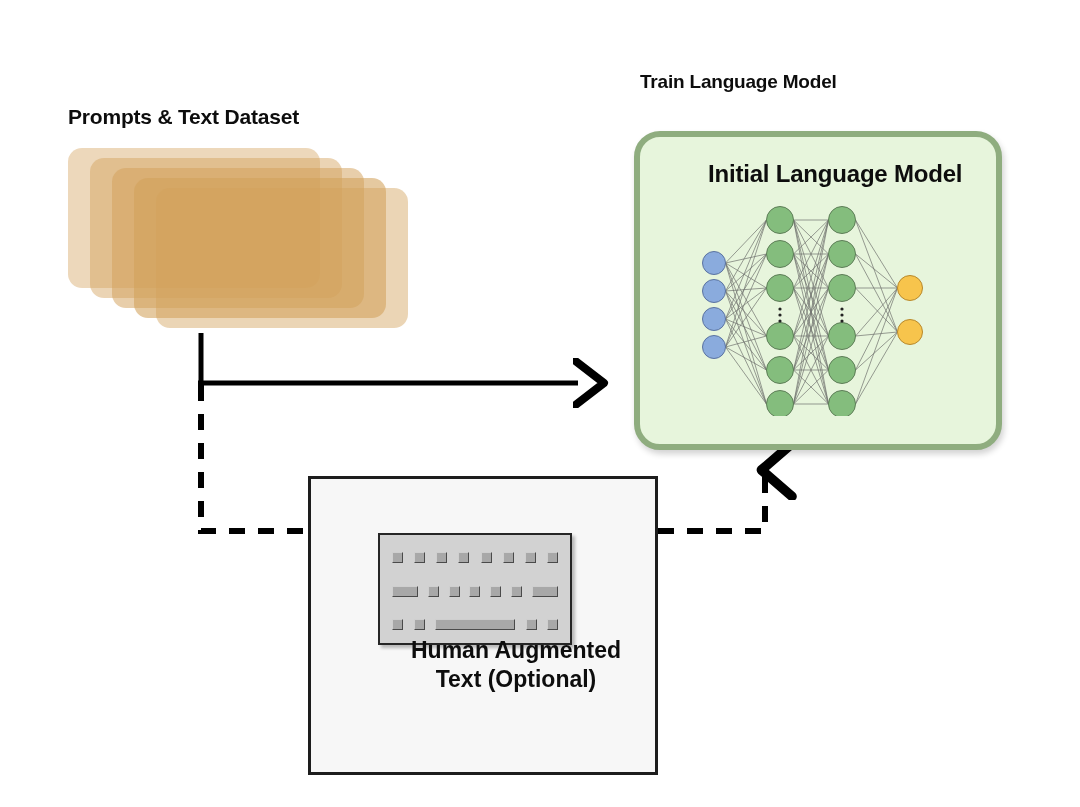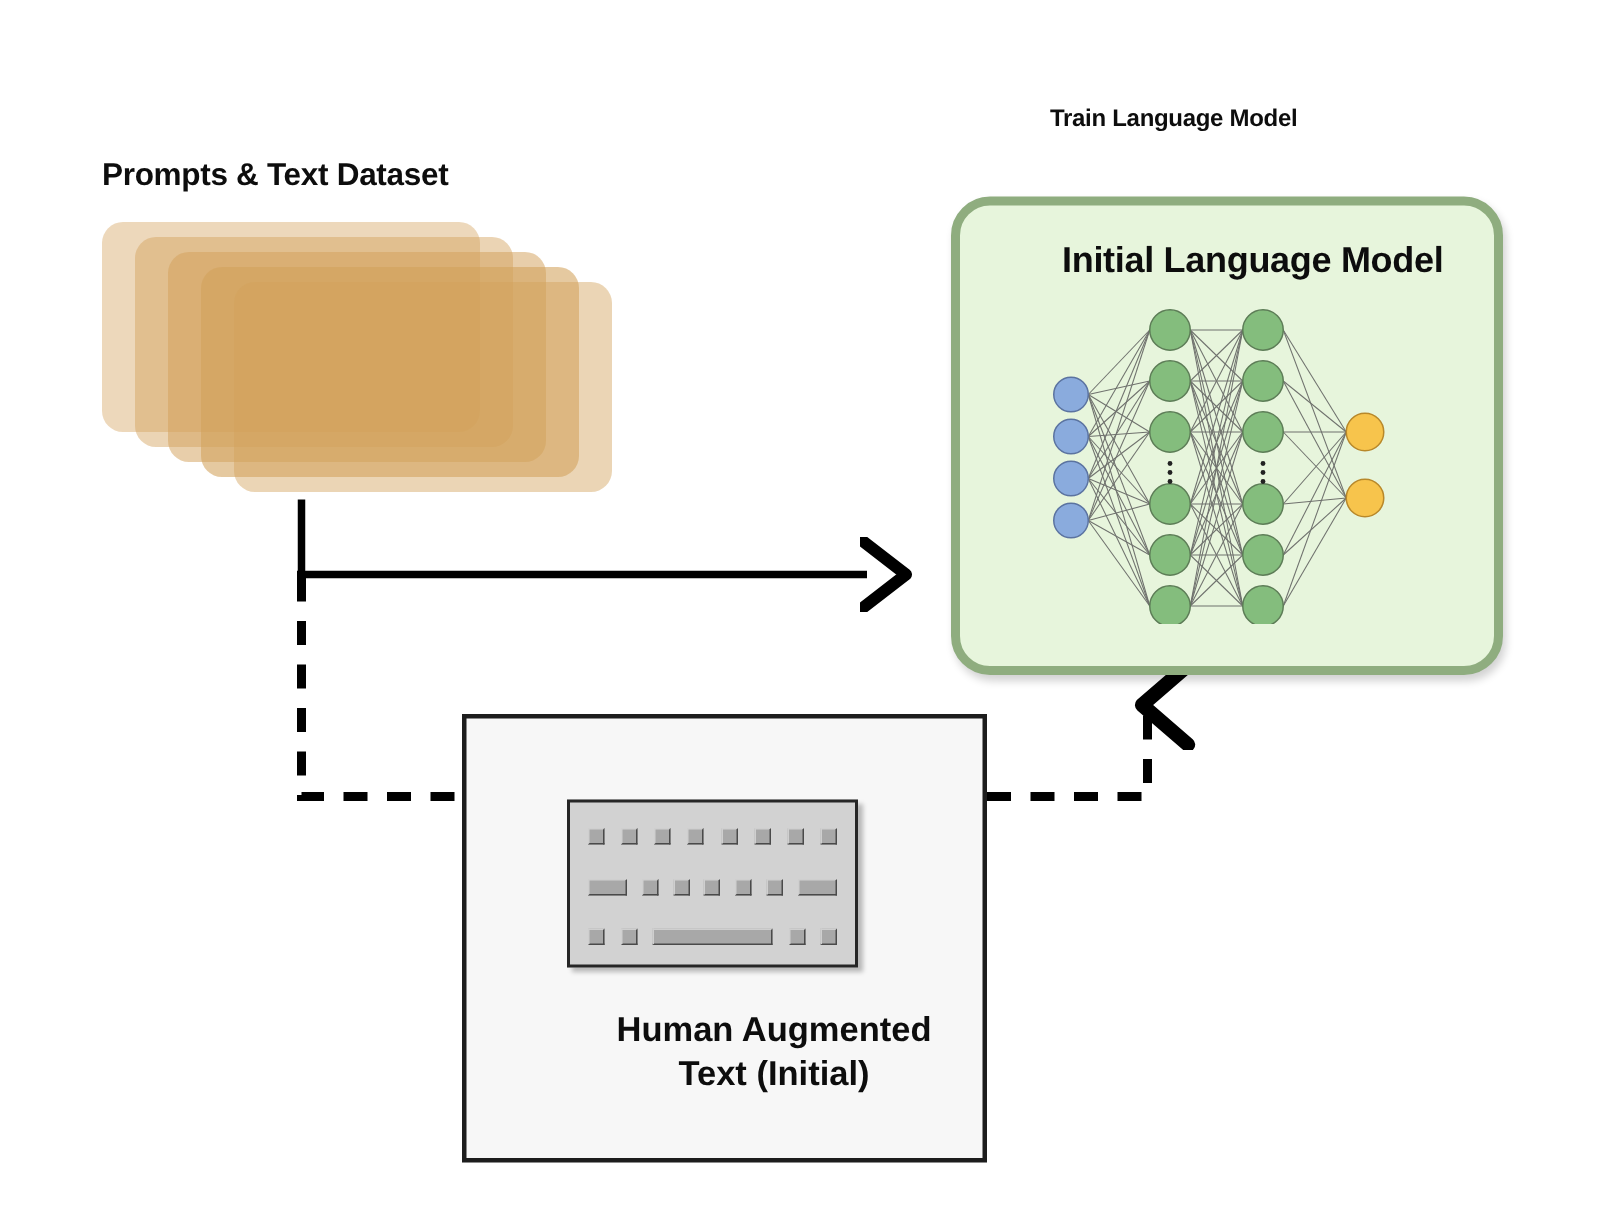--- a/index.html
+++ b/index.html
@@ -69,23 +69,23 @@
     top: 131px;
     width: 368px;
     height: 319px;
     box-sizing: border-box;
     border-radius: 26px;
     background: #e7f5dc;
     border: 6px solid #8fad7f;
     box-shadow: 2px 4px 6px rgba(0,0,0,0.18);
   }
   #train-title {
-    left: 700px;
+    left: 640px;
     top: 71px;
-    font-size: 16px;
+    font-size: 19px;
   }
   #model-title {
     left: 660px;
     top: 160px;
     font-size: 24px;
     margin-left: 48px;
   }
   #nn-svg {
     position: absolute;
     left: 695px;
@@ -136,21 +136,21 @@
     border-right: 1.5px solid #4a4a4a;
     box-sizing: border-box;
   }
   .key.small { width: 11px; }
   .key.wide  { width: 26px; }
   .key.space { width: 80px; }
 
   #human-caption {
     position: absolute;
     left: 308px;
-    top: 672px;
+    top: 636px;
     width: 416px;
     text-align: center;
     font-weight: bold;
     font-size: 23px;
     line-height: 1.25;
     color: #0d0d0d;
   }
 </style>
 </head>
 <body>
@@ -323,16 +323,16 @@
         <div class="key small"></div>
         <div class="key small"></div>
         <div class="key space"></div>
         <div class="key small"></div>
         <div class="key small"></div>
       </div>
   </div>
 
   <div id="human-caption">
     <div>Human Augmented</div>
-    <div>Text (Initial)</div>
+    <div>Text (Optional)</div>
   </div>
 
 </div>
 
 </body></html>

